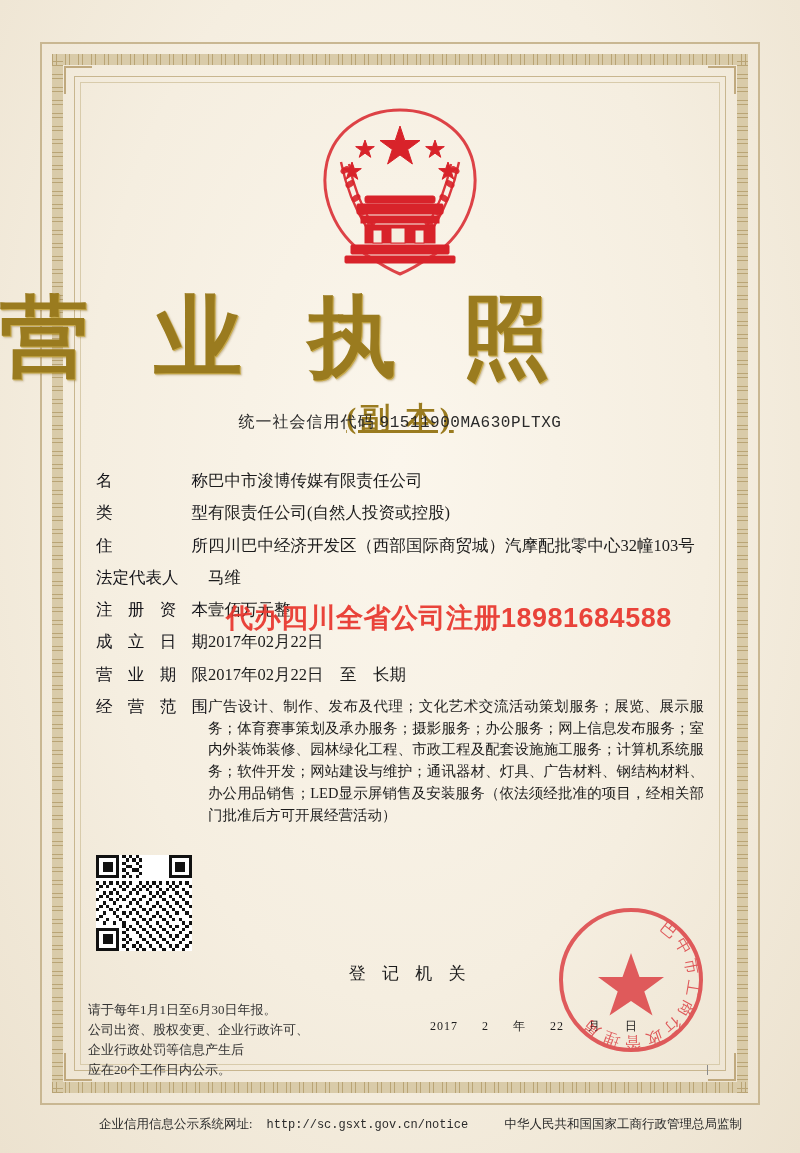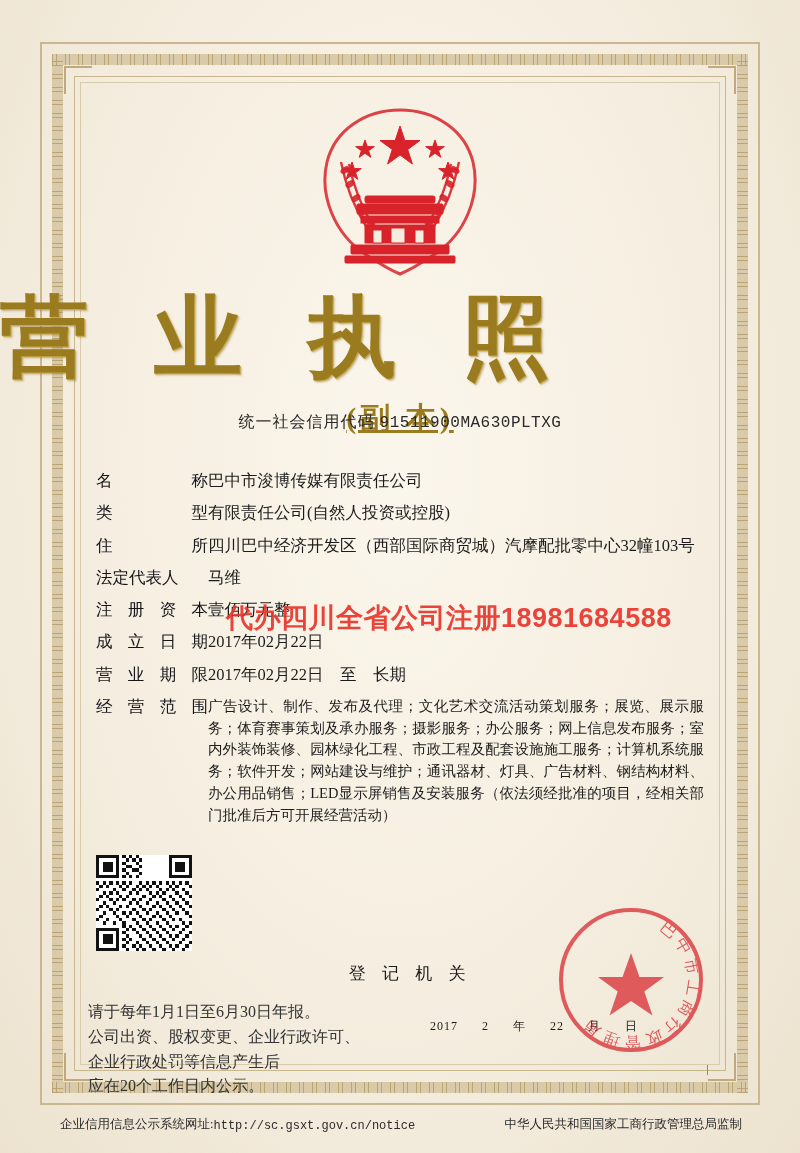--- a/index.html
+++ b/index.html
@@ -125,21 +125,21 @@
   }
 
   
   .qr{
     position:absolute;left:96px;top:855px;width:96px;height:96px;
     background:#fff;
   }
   
   .notice{
     position:absolute;left:88px;top:1000px;
-    font-size:16px;line-height:1.55;color:#333;
+    font-size:13px;line-height:1.55;color:#333;
   }
   
   .authority{
     position:absolute;left:0;right:0;top:962px;
     text-align:center;
     font-size:17px;letter-spacing:6px;color:#1c1c1c;
     padding-left:20px;
   }
   .datebar{
     position:absolute;left:430px;top:1018px;
@@ -155,21 +155,21 @@
   
   .footer{
     position:absolute;left:60px;right:58px;bottom:20px;
     display:flex;justify-content:space-between;align-items:baseline;
     font-size:12.5px;color:#2b2b2b;
   }
   .footer .url{
     font-family:"Liberation Mono","DejaVu Sans Mono",monospace;
     font-size:12px;
   }
-  .footer .left{display:flex;align-items:flex-end;}
+  .footer .left{display:flex;gap:14px;align-items:center;margin-left:39px;}
   .tick{
     position:absolute;right:92px;bottom:78px;width:1px;height:10px;background:#8a8a8a;
   }
 </style>
 </head>
 <body>
 
 <div class="page">
 
   <div class="frame-outer"></div>

